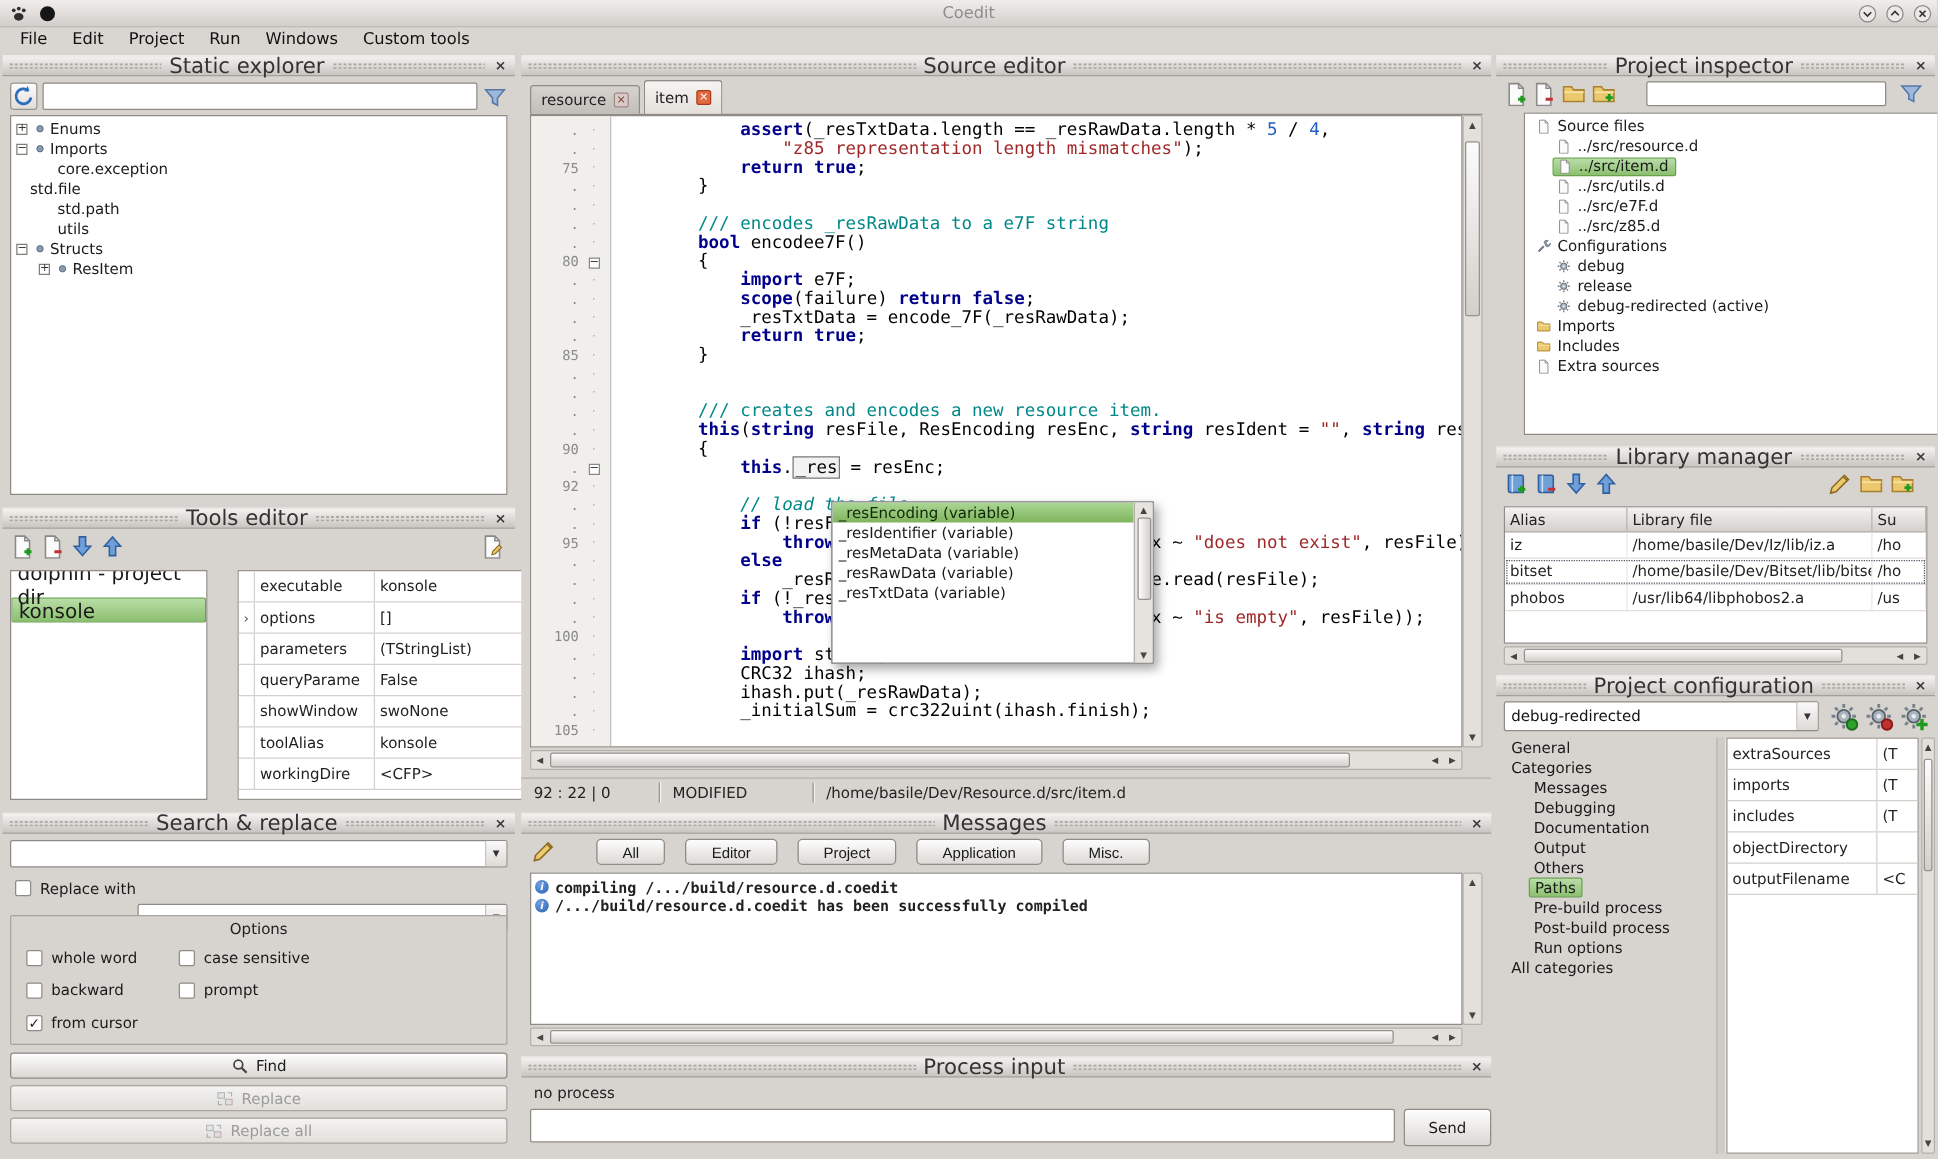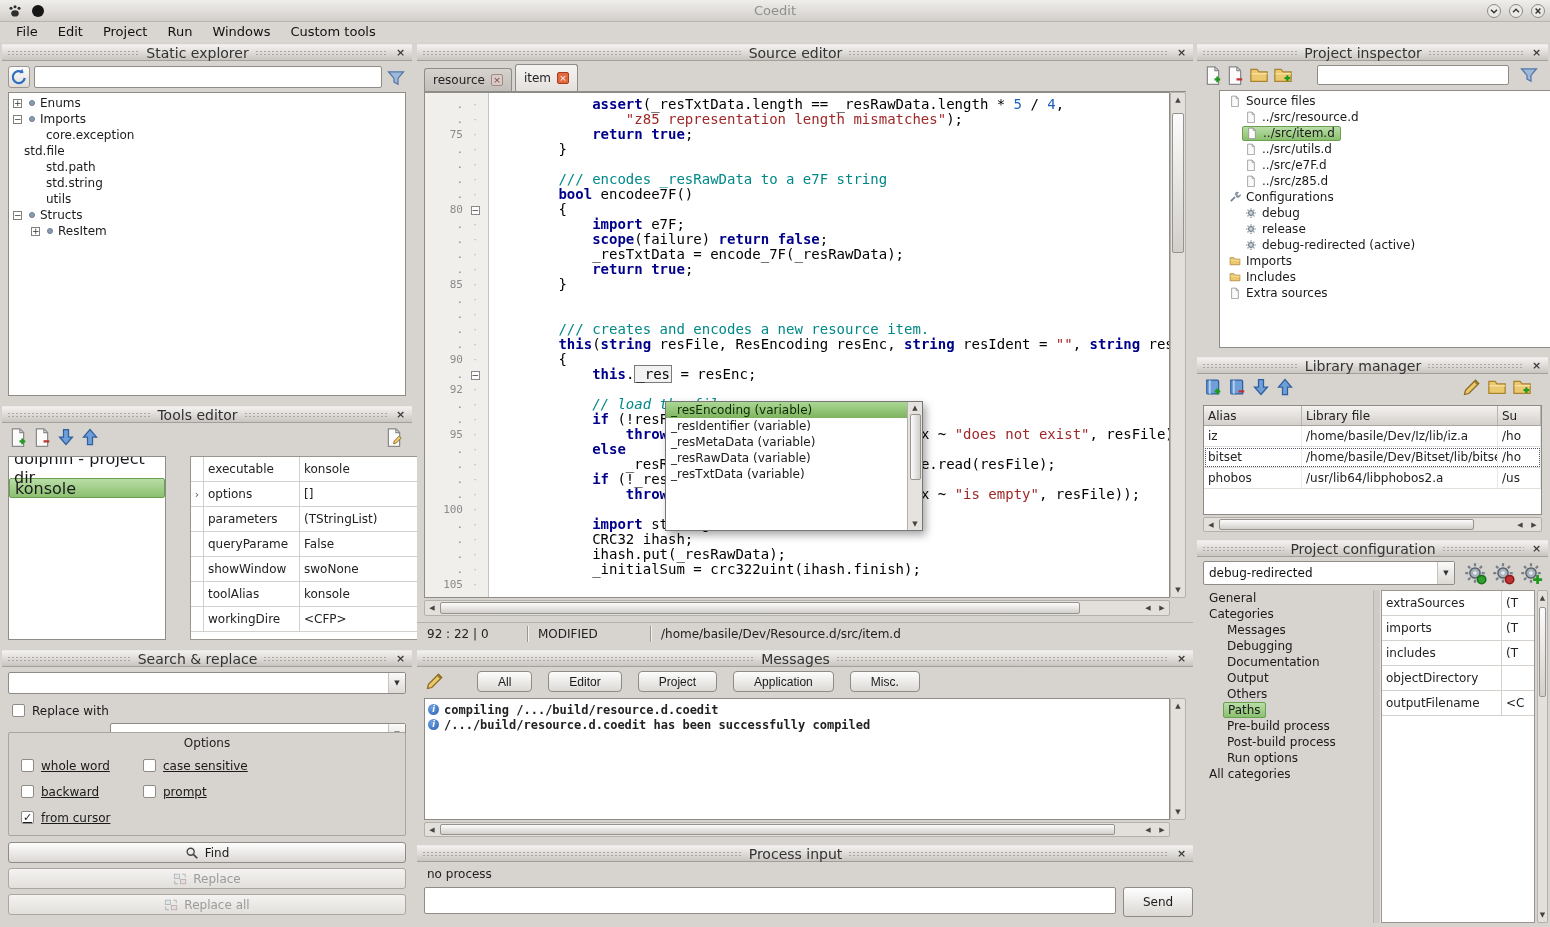--- a/index.html
+++ b/index.html
@@ -12,21 +12,21 @@
 .tb-title{position:absolute;left:0;right:0;top:3px;text-align:center;color:#8f8f8f;font-size:13px;}
 .tb-icon{position:absolute;top:3px;width:16px;height:16px;}
 .tb-btn{position:absolute;top:3px;width:16px;height:16px;cursor:default;}
 
 .menubar{position:absolute;left:0;top:22px;width:1550px;height:20px;background:#d9d5d1;display:flex;align-items:center;padding-left:6px;}
 .mitem{padding:0 10px;font-size:13px;line-height:20px;color:#111;}
 
 .panel{position:absolute;background:#d7d3cf;}
 .phead{position:absolute;left:0;top:0;right:0;height:17px;display:flex;align-items:center;gap:6px;padding:0 5px;background:linear-gradient(#f4f2f0,#c9c5c1);border-top:1px solid #eceae8;border-bottom:1px solid #a39f9b;}
 .grip{flex:1;height:5px;background-image:radial-gradient(circle,#9a968f 0.9px,transparent 1.1px);background-size:4px 3px;opacity:.75;}
-.ptitle{font-size:14px;color:#333;white-space:nowrap;}
+.ptitle{font-size:17px;color:#333;white-space:nowrap;}
 .pclose{width:13px;text-align:center;color:#3a3a3a;font-size:11px;font-weight:bold;line-height:13px;}
 
 .field{background:#fff;border:1px solid #8f8b86;border-radius:2px;font-family:"DejaVu Sans",sans-serif;font-size:12px;padding:0 4px;color:#222;outline:none;}
 .btn{background:linear-gradient(#fefefe,#dad7d3);border:1px solid #8f8b86;border-radius:3px;display:flex;align-items:center;justify-content:center;gap:6px;font-size:12px;color:#1a1a1a;}
 .btn.dis{color:#9b9b9b;border-color:#aaa6a2;background:linear-gradient(#f4f3f1,#e2dfdb);}
 .btn.dis .icn{opacity:.45;}
 .tbtn{display:flex;align-items:center;justify-content:center;background:transparent;border:none;}
 .tbtn.framed{background:linear-gradient(#fdfdfd,#e0ddd9);border:1px solid #9a968f;border-radius:3px;}
 .icn{display:inline-block;width:16px;height:16px;}
 .icn svg{width:100%;height:100%;display:block;}
@@ -100,21 +100,21 @@
 
 .tblhead{display:flex;height:20px;background:linear-gradient(#f4f2f0,#d4d0cc);border-bottom:1px solid #a8a4a0;font-size:12px;color:#222;}
 .thc{display:flex;align-items:center;padding:0 4px;border-right:1px solid #b8b4b0;overflow:hidden;white-space:nowrap;flex:none;}
 .tbr{display:flex;height:21px;border-bottom:1px solid #e2dfdb;font-size:12px;}
 .tbc{display:flex;align-items:center;padding:0 4px;border-right:1px solid #eceae6;overflow:hidden;white-space:nowrap;flex:none;color:#222;}
 .tbr.focus{outline:1px dotted #556;outline-offset:-2px;}
 
 .opts{position:absolute;border:1px solid #a8a4a0;border-radius:2px;background:#d7d3cf;}
 .ottl{height:20px;display:flex;align-items:center;justify-content:center;font-size:12px;color:#222;}
 .ogrid{display:grid;grid-template-columns:122px 1fr;row-gap:12px;padding:6px 12px;}
-.cbrow{display:flex;align-items:flex-start;gap:7px;font-size:12px;text-decoration:underline;}
+.cbrow{display:flex;align-items:flex-end;gap:7px;font-size:12px;}
 
 .ctrow{height:16px;display:flex;align-items:center;font-size:12px;white-space:nowrap;color:#1a1a1a;}
 .ctpill{padding:0 4px;border-radius:2px;}
 .splitter{position:absolute;background:#cfccc8;border-left:1px solid #b8b4b0;border-right:1px solid #e8e6e2;}
 </style>
 </head>
 <body>
 
 <div class="app">
 
@@ -204,24 +204,20 @@
           <span class="tglsp"></span>
           <span class="tlbl">core.exception</span>
         </div>
         <div class="trow" style="">
           <span class="tglsp"></span>
           <span class="tlbl">std.file</span>
         </div>
         <div class="trow" style="padding-left: 22px;">
           <span class="tglsp"></span>
           <span class="tlbl">std.path</span>
-        </div>
-        <div class="trow" style="padding-left: 22px;">
-          <span class="tglsp"></span>
-          <span class="tlbl">std.string</span>
         </div>
         <div class="trow" style="padding-left: 22px;">
           <span class="tglsp"></span>
           <span class="tlbl">utils</span>
         </div>
         <div class="trow" style="padding-left: 4px;">
           <span class="tgl">−</span>
           <span class="icn s12">
             <svg viewBox="0 0 16 16">
               <circle cx="8" cy="8" r="3.4" fill="#8a9ab0" stroke="#5a6a80"></circle>

